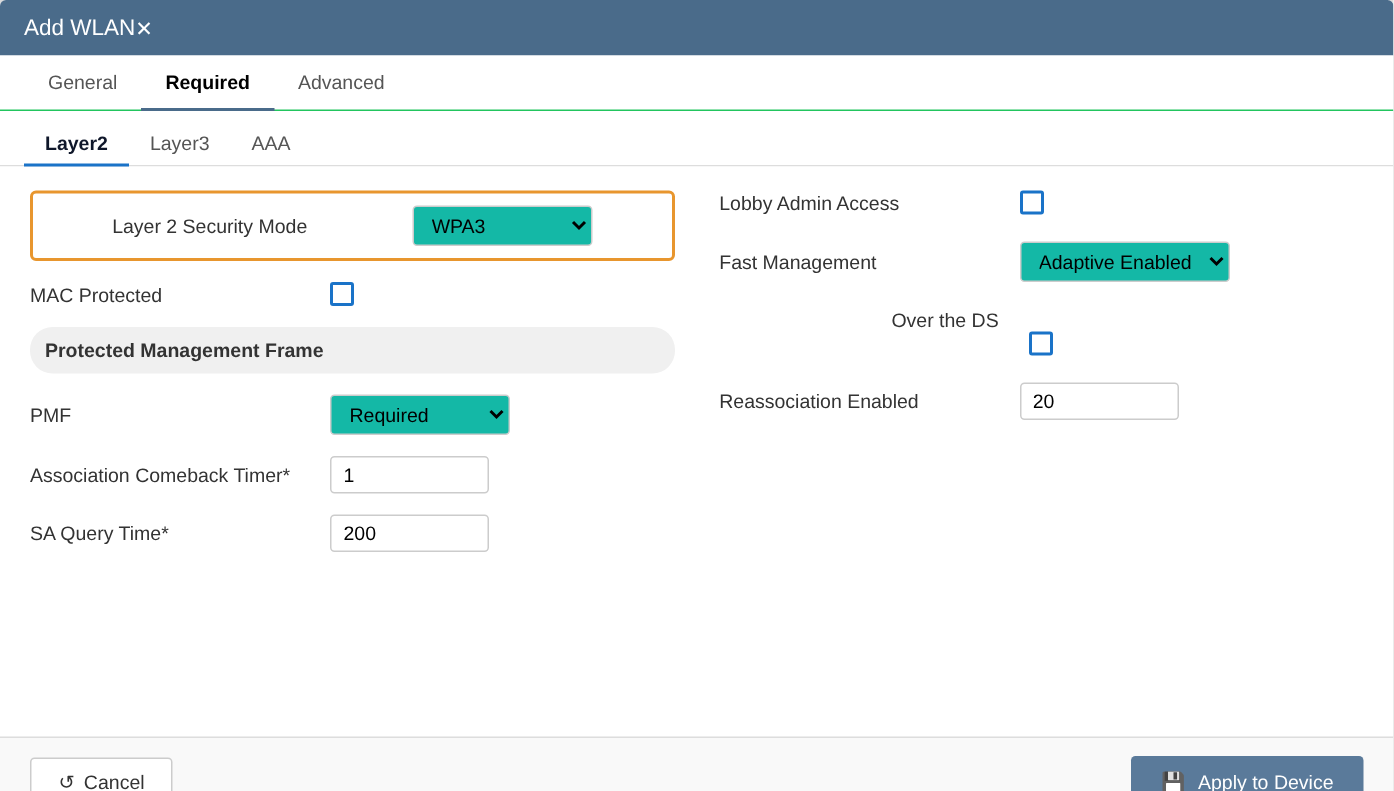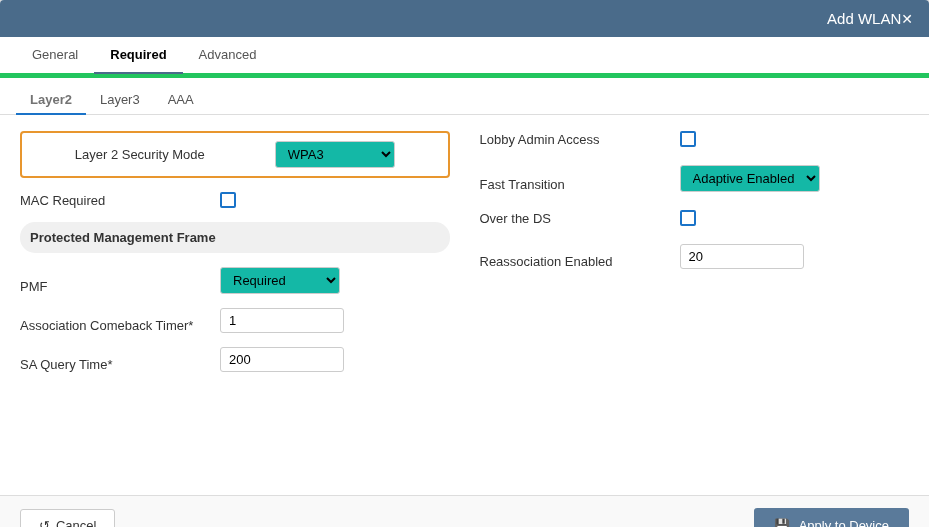--- a/index.html
+++ b/index.html
@@ -17,39 +17,39 @@
       background: #fff;
       border-radius: 4px;
       box-shadow: 0 4px 20px rgba(0,0,0,0.3);
       overflow: hidden;
     }
     .modal-header {
       background: #4a6b8a;
       color: #fff;
       padding: 10px 16px;
       display: flex;
-      justify-content: flex-end;
+      justify-content: flex-start;
       align-items: center;
     }
     .modal-header-title {
       font-size: 15px;
       font-weight: normal;
     }
     .modal-close {
       cursor: pointer;
       font-size: 14px;
       color: #ccc;
       background: none;
       border: none;
       color: #fff;
     }
     .top-tabs {
       display: flex;
       padding: 0 16px;
-      border-bottom: 5px solid #22c55e;
+      border-bottom: 1px solid #22c55e;
       background: #fff;
     }
     .top-tab {
       padding: 10px 16px;
       cursor: pointer;
       color: #555;
       font-size: 13px;
       border-bottom: 2px solid transparent;
       margin-bottom: -1px;
     }
@@ -66,42 +66,42 @@
     }
     .sub-tab {
       padding: 6px 14px;
       cursor: pointer;
       color: #555;
       font-size: 13px;
       border-bottom: 2px solid transparent;
       margin-bottom: -1px;
     }
     .sub-tab.active {
-      color: #737373;
+      color: #0f172a;
       border-bottom: 2px solid #1a73c8;
       font-weight: bold;
     }
     .modal-body {
       padding: 16px 20px;
       background: #fff;
       min-height: 380px;
     }
     .two-col {
       display: flex;
       gap: 30px;
     }
     .left-col {
       flex: 1;
     }
     .right-col {
       flex: 1;
     }
     .field-row {
       display: flex;
-      align-items: flex-end;
+      align-items: center;
       margin-bottom: 14px;
     }
     .field-label {
       min-width: 200px;
       color: #333;
       font-size: 13px;
     }
     .section-header {
       background: #f0f0f0;
       padding: 8px 10px;
@@ -131,21 +131,21 @@
       font-size: 13px;
       background: #14b8a6;
       cursor: pointer;
       min-width: 120px;
     }
     input[type="text"], input[type="number"] {
       border: 1px solid #ccc;
       border-radius: 3px;
       padding: 4px 8px;
       font-size: 13px;
-      width: 124px;
+      width: 106px;
     }
     .checkbox {
       width: 16px;
       height: 16px;
       border: 2px solid #1a73c8;
       border-radius: 2px;
       background: #fff;
       display: inline-block;
     }
     .modal-footer {
@@ -212,21 +212,21 @@
         <div class="highlighted-box">
           <span class="field-label">Layer 2 Security Mode</span>
           <select>
             <option>WPA3</option>
             <option>WPA2</option>
             <option>None</option>
           </select>
         </div>
 
         <div class="field-row">
-          <span class="field-label">MAC Required</span>
+          <span class="field-label">MAC Protected</span>
           <div class="checkbox"></div>
         </div>
 
         <div class="section-header">Protected Management Frame</div>
 
         <div class="spacer"></div>
 
         <div class="field-row">
           <span class="field-label">PMF</span>
           <select>
@@ -248,29 +248,29 @@
       </div>
 
       <div class="right-col">
 
         <div class="field-row" style="margin-bottom:18px;">
           <span class="field-label">Lobby Admin Access</span>
           <div class="checkbox"></div>
         </div>
 
         <div class="field-row" style="margin-bottom:18px;">
-          <span class="field-label">Fast Transition</span>
+          <span class="field-label">Fast Management</span>
           <select>
             <option>Adaptive Enabled</option>
             <option>Enabled</option>
             <option>Disabled</option>
           </select>
         </div>
 
-        <div class="field-row" style="margin-bottom:18px;">
+        <div class="field-row" style="margin-bottom:18px;flex-direction:column;">
           <span class="field-label">Over the DS</span>
           <div class="checkbox"></div>
         </div>
 
         <div class="field-row">
           <span class="field-label">Reassociation Enabled</span>
           <input type="text" value="20" style="">
         </div>
       </div>
 

